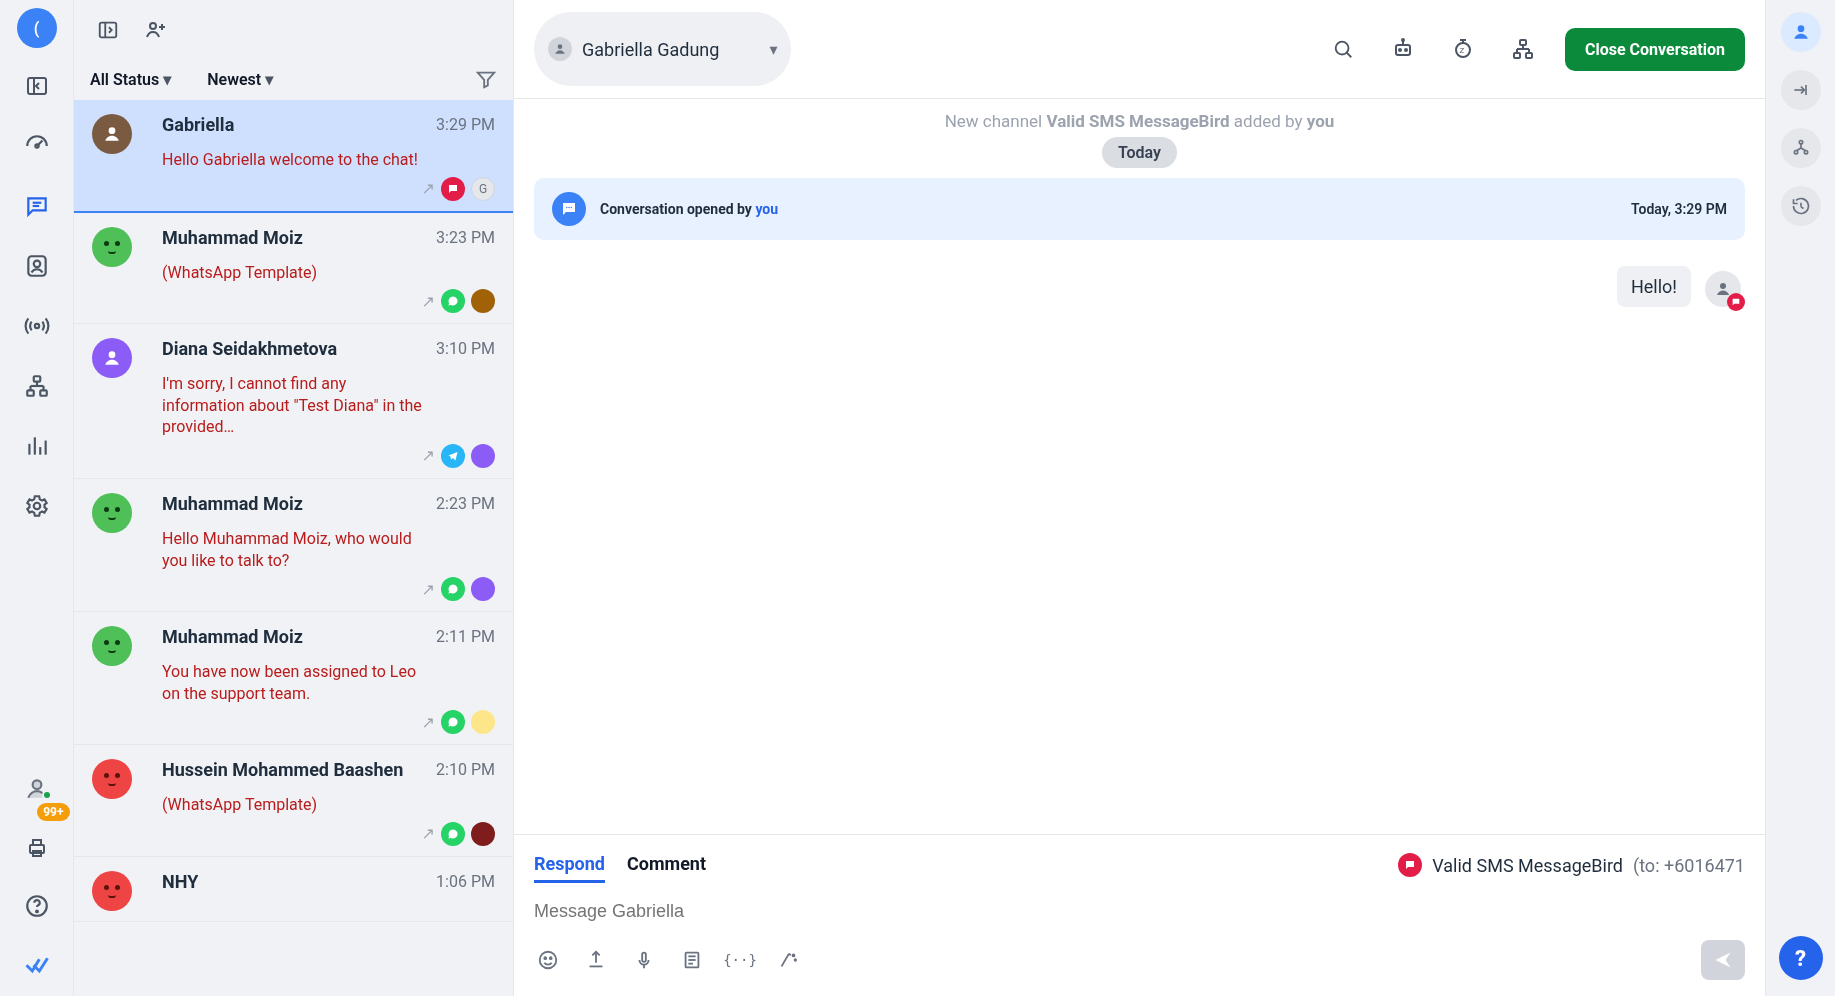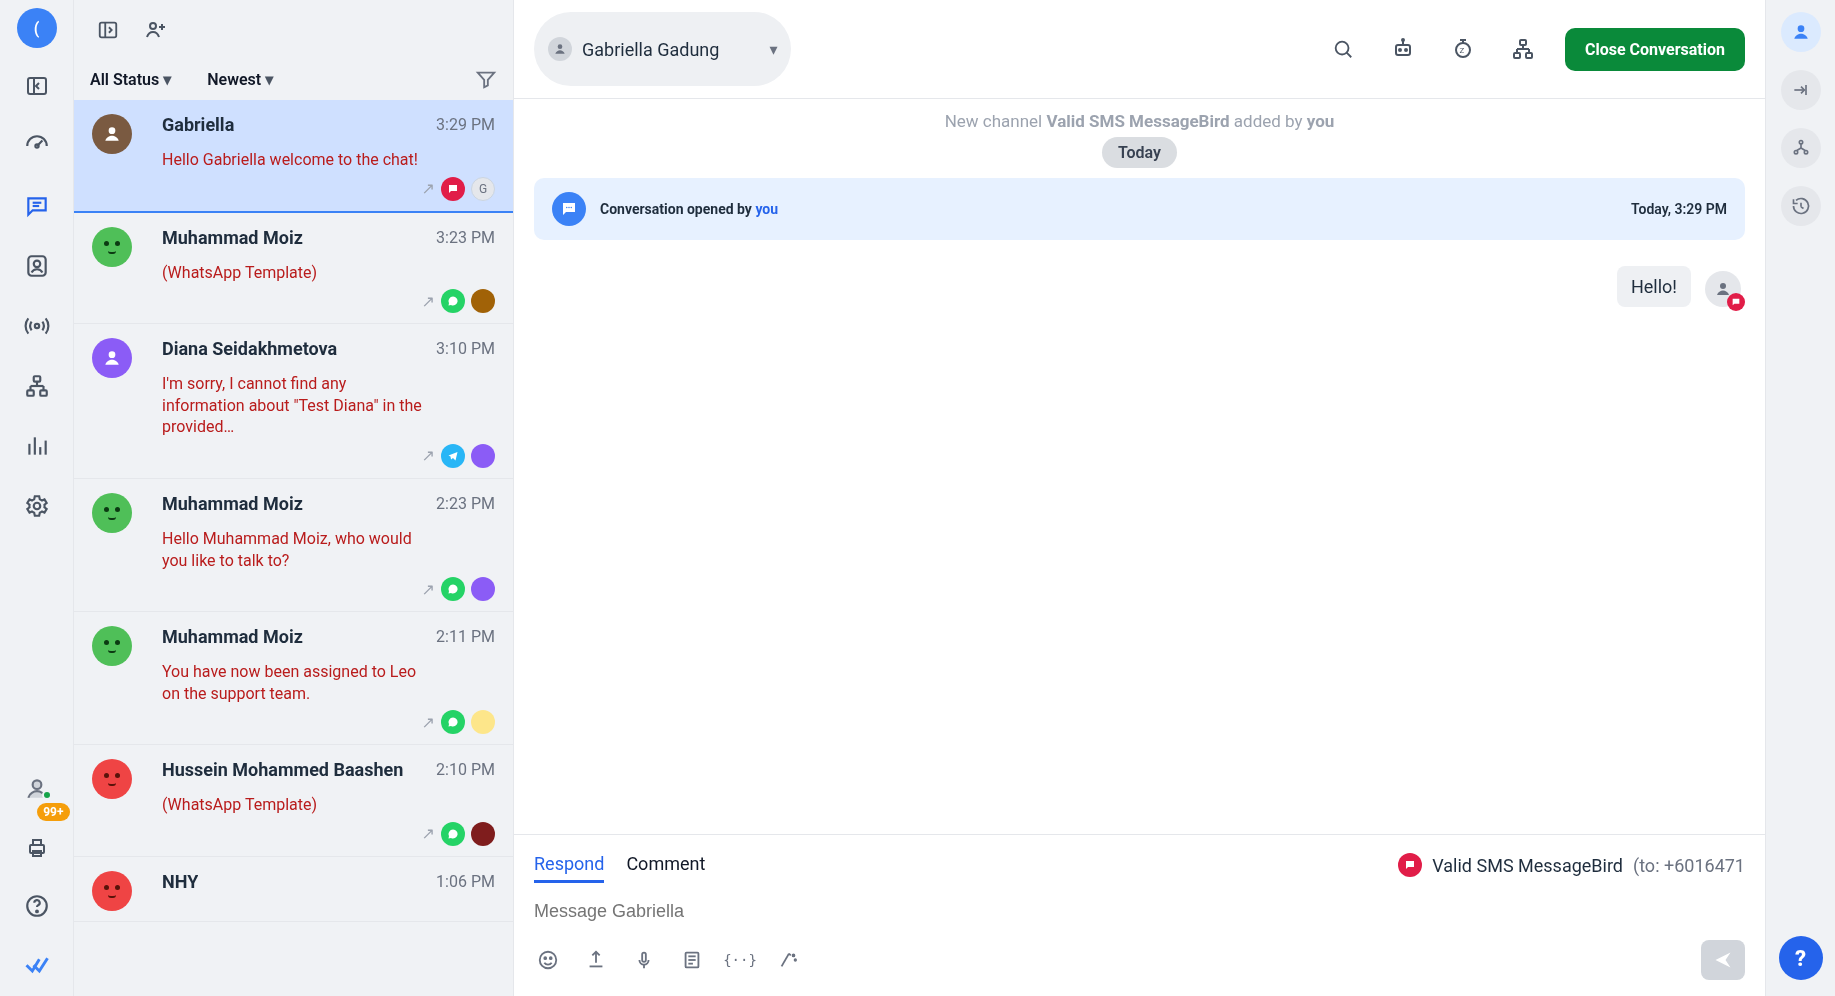--- a/index.html
+++ b/index.html
@@ -87,21 +87,21 @@
   .info-right { color:#1f2d3d; font-weight:600; font-size:14px; }
 
   .msg-row { display:flex; justify-content:flex-end; align-items:flex-end; gap:14px; margin:26px 4px 0 0; }
   .msg-bubble { background:#eef0f3; padding:10px 14px; border-radius:8px; font-size:18px; color:#1f2d3d; }
   .msg-avatar { width:36px; height:36px; border-radius:50%; background:#e5e7eb; display:flex; align-items:center; justify-content:center; color:#6b7280; position:relative; }
   .msg-avatar .ch-badge { position:absolute; right:-4px; bottom:-4px; width:18px; height:18px; border-radius:50%; background:#e11d48; display:flex; align-items:center; justify-content:center; }
 
   .composer { border-top:1px solid var(--border); padding:12px 20px 16px 20px; display:flex; flex-direction:column; gap:10px; }
   .composer-top { display:flex; align-items:center; justify-content:space-between; }
   .tabs { display:flex; gap:22px; }
-  .tab { font-size:18px; font-weight:400; color:#111827; padding:6px 0; cursor:pointer; }
+  .tab { font-size:18px; font-weight:700; color:#111827; padding:6px 0; cursor:pointer; }
   .tab.active { color: var(--blue); border-bottom:3px solid var(--blue); }
   .channel-chip { display:flex; align-items:center; gap:10px; color:#1f2d3d; font-size:18px; }
   .channel-chip .dot { width:24px; height:24px; border-radius:50%; background:#e11d48; display:flex; align-items:center; justify-content:center; color:#fff; }
   .channel-chip .muted { color:#6b7280; }
   .composer-input { width:100%; border:none; outline:none; font-size:18px; color:#6b7280; padding:8px 0; }
   .composer-tools { display:flex; align-items:center; justify-content:space-between; }
   .tools-left { display:flex; gap:20px; color:#6b7280; }
   .tools-left .tool { cursor:pointer; display:flex; align-items:center; justify-content:center; width:28px; height:28px; }
   .send-btn { width:44px; height:40px; border-radius:8px; background:#d1d5db; display:flex; align-items:center; justify-content:center; color:#fff; cursor:pointer; }
 

